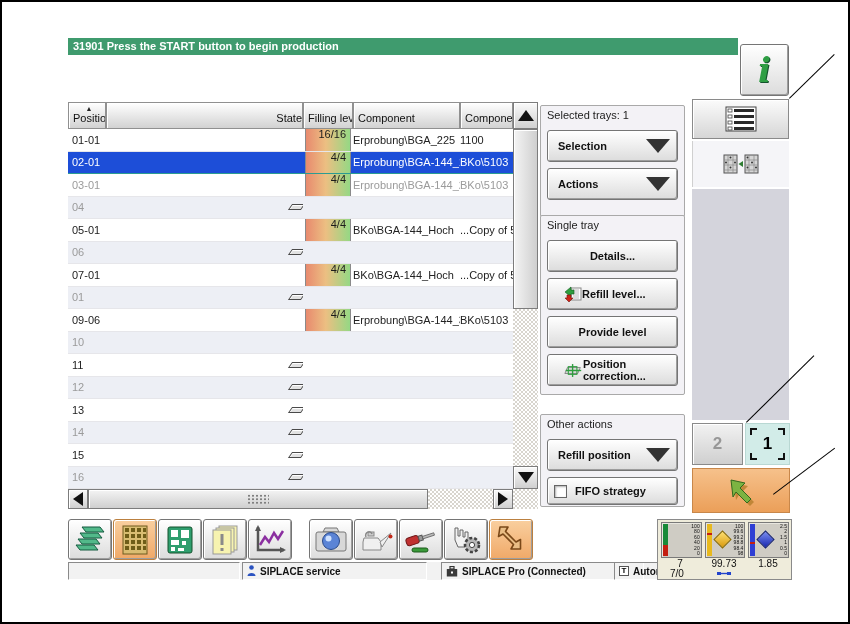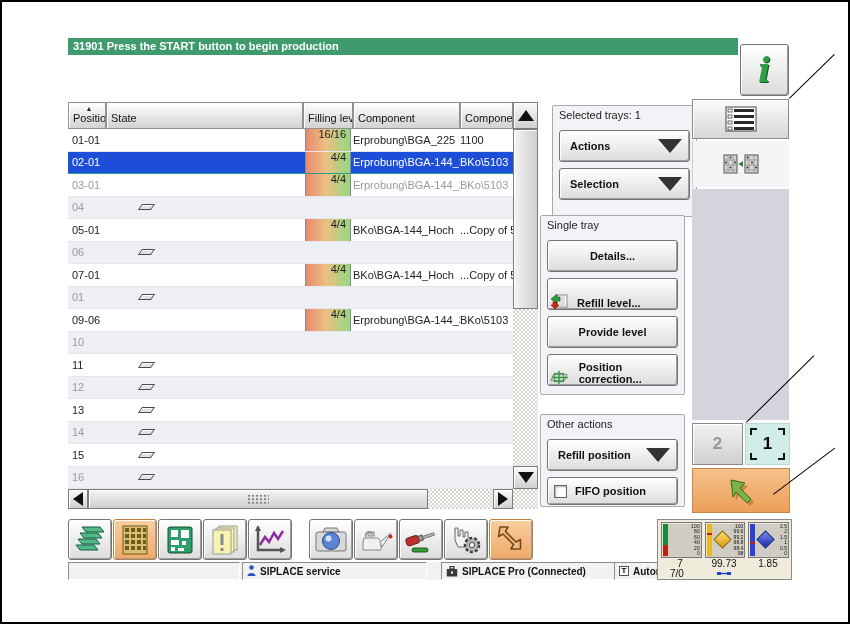--- a/index.html
+++ b/index.html
@@ -23,21 +23,21 @@
             color:#2f9e44; text-shadow:1px 1px 0 #14532d; }
 
   
   .table { position:absolute; left:66px; top:100px; width:470px; height:407px; font-size:11px; }
   .thead { position:absolute; left:0; top:0; height:27px; display:flex; }
   .hcell { background:linear-gradient(#ffffff,#d2d2d2); border:1px solid #909090;
            box-shadow:inset 1px 1px 0 #fff; color:#111; display:flex; align-items:flex-end;
            padding:0 0 4px 4px; white-space:nowrap; overflow:hidden; }
   .hcell.sorted { flex-direction:column; align-items:flex-start; justify-content:flex-end; }
   .sort-arrow { font-size:7px; line-height:6px; color:#222; align-self:center; }
-  .c-pos { width:38px; } .c-state { width:197px; } .c-fill { width:50px; }
+  .c-pos { width:38px; } .c-state { width:197px;justify-content:flex-end; } .c-fill { width:50px; }
   .c-comp { width:107px; } .c-comp2 { width:53px; }
   .tbody { position:absolute; left:0; top:27px; width:445px; height:360px; background:#fff; }
   .trow { display:flex; height:22.5px; align-items:center; border-bottom:1px solid #e6e6ea; color:#222; }
   .trow.alt { background:#edeff5; }
   .trow.dis { color:#9b9b9b; }
   .trow.sel { background:#1d4ed8; color:#fff; border-bottom-color:#2b9c92; }
   .tcell { overflow:hidden; white-space:nowrap; height:100%; display:flex; align-items:center; }
   .tcell.c-pos { padding-left:4px; }
   .tcell.c-state { padding-left:34px; }
   .badge { display:block; width:100%; margin:0 2px; height:29px; line-height:16px; text-align:right;
@@ -67,21 +67,21 @@
           background-size:4px 3.5px; }
   .htrack { position:absolute; left:360px; top:387px; width:65px; height:20px; }
   .corner { position:absolute; left:445px; top:387px; width:25px; height:20px; }
 
   
   .group { position:absolute; left:538px; width:145px; border:1px solid #a9a9a9; border-radius:2px;
            background:#f3f2f6; padding:2px 6px 0 6px; }
   .group-label { font-size:11px; color:#222; height:16px; line-height:15px; }
   .group .btn { width:131px; height:32px; margin:6px auto 0 auto; position:relative; }
   .btn.dd { justify-content:flex-start; padding-left:10px; }
-  .btn.with-ico { justify-content:flex-start; padding-left:2px; gap:9px;align-items:flex-end; }
+  .btn.with-ico { justify-content:flex-start; padding-left:16px; gap:0; }
   .checkbox { width:13px; height:13px; background:#fff; border:1px solid #666;
               box-shadow:inset 1px 1px 2px #b0b0b0; margin:0 8px 0 6px; }
 
   
   .list-tab { position:absolute; left:690px; top:97px; width:97px; height:40px;
               background:linear-gradient(#fbfbfb,#d6d6d6); border:1px solid #8a8a8a;
               box-shadow:inset 1px 1px 0 #fff; display:flex; align-items:center; justify-content:center; }
   .grid-tab { position:absolute; left:690px; top:139px; width:97px; height:46px; background:#f5f5f8;
               border-left:1px solid #d0d0d0; display:flex; align-items:center; justify-content:center; }
   .tabfill { position:absolute; left:690px; top:187px; width:97px; height:231px; background:#d4d4dc; }
@@ -331,28 +331,28 @@
     <div class="hthumb">
       <span class="grip"></span>
     </div>
     <div class="htrack dither"></div>
     <div class="sbtn" style="left:425px; top:387px; width:20px; height:20px;">
       <span class="arr-right"></span>
     </div>
     <div class="corner dither"></div>
   </div>
 
-  <div class="group" style="top:103px; height:112px;margin-left:12px;">
+  <div class="group" style="top:103px; height:112px;">
     <div class="group-label">Selected trays: 1</div>
     <div class="btn dd">
+      <span>Selection</span>
+      <span class="tri-down"></span>
+    </div>
+    <div class="btn dd">
       <span>Actions</span>
-      <span class="tri-down"></span>
-    </div>
-    <div class="btn dd">
-      <span>Selection</span>
       <span class="tri-down"></span>
     </div>
   </div>
 
   <div class="group" style="top:213px; height:180px;">
     <div class="group-label">Single tray</div>
     <div class="btn">
       <span>Details...</span>
     </div>
     <div class="btn with-ico">
@@ -379,21 +379,21 @@
   </div>
 
   <div class="group" style="top:412px; height:93px;">
     <div class="group-label">Other actions</div>
     <div class="btn dd">
       <span>Refill position</span>
       <span class="tri-down"></span>
     </div>
     <div class="btn" style="height:28px; justify-content:flex-start;">
       <span class="checkbox"></span>
-      <span>FIFO position</span>
+      <span>FIFO strategy</span>
     </div>
   </div>
 
   <div class="list-tab">
     <svg width="32" height="26" viewBox="0 0 32 26">
       <rect x="1" y="1" width="30" height="24" fill="#fff" stroke="#444"></rect>
       <rect x="3" y="3" width="4" height="3" fill="#fff" stroke="#444" stroke-width="0.8"></rect>
       <rect x="3" y="9" width="4" height="3" fill="#fff" stroke="#444" stroke-width="0.8"></rect>
       <rect x="3" y="15" width="4" height="3" fill="#fff" stroke="#444" stroke-width="0.8"></rect>
       <rect x="3" y="21" width="4" height="3" fill="#fff" stroke="#444" stroke-width="0.8"></rect>

